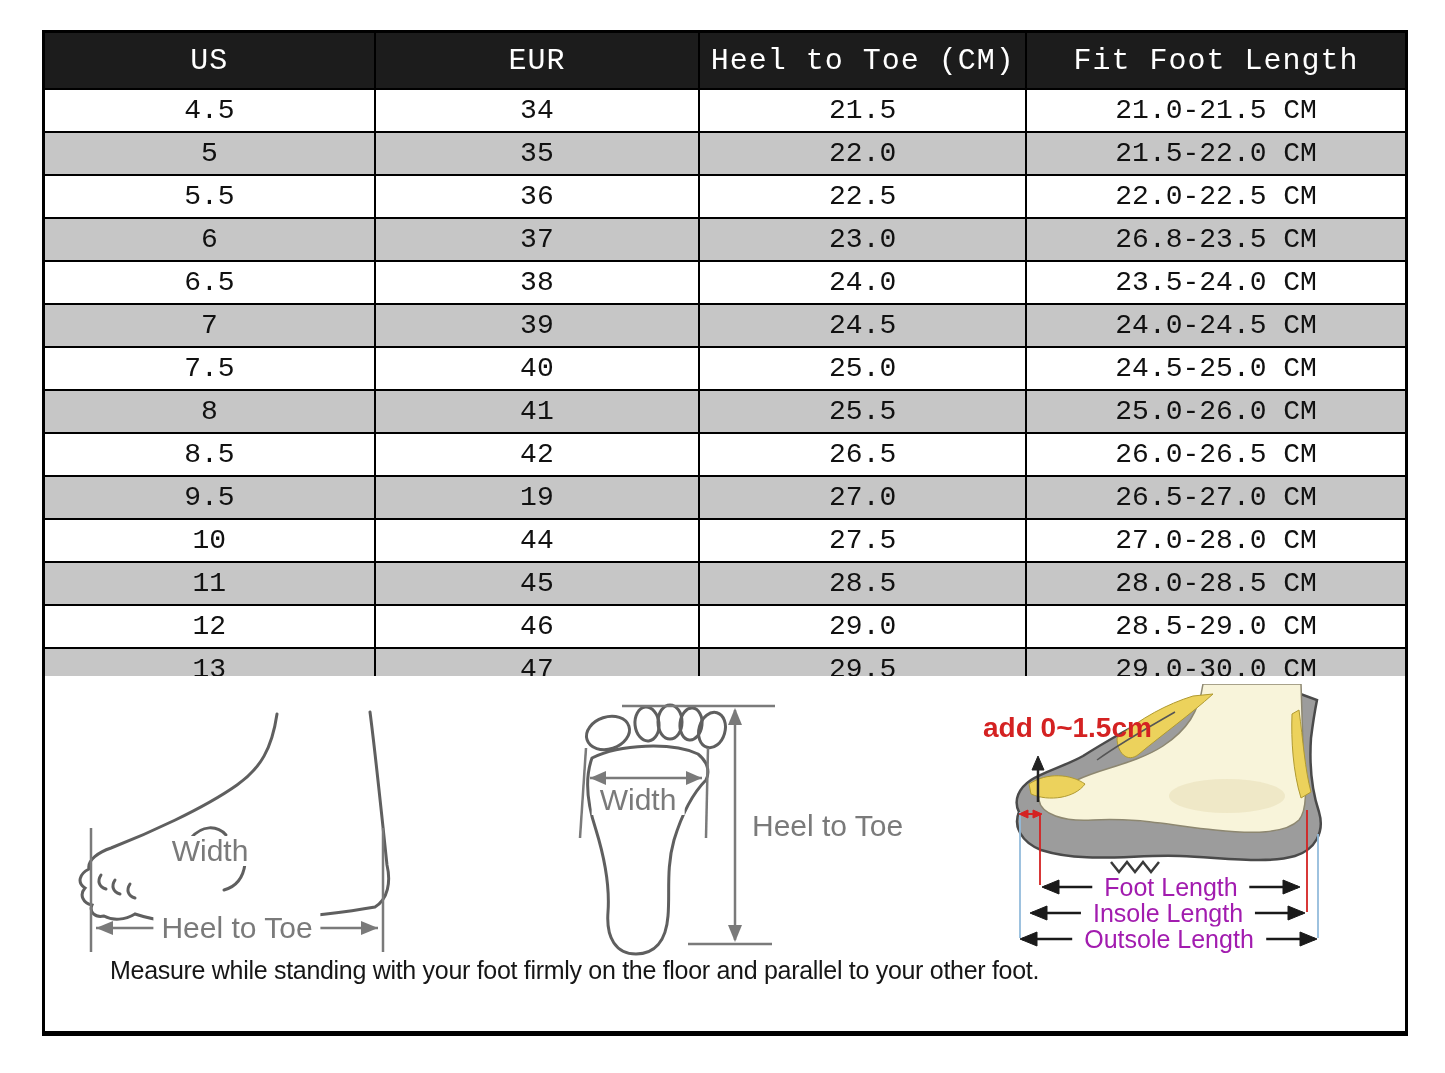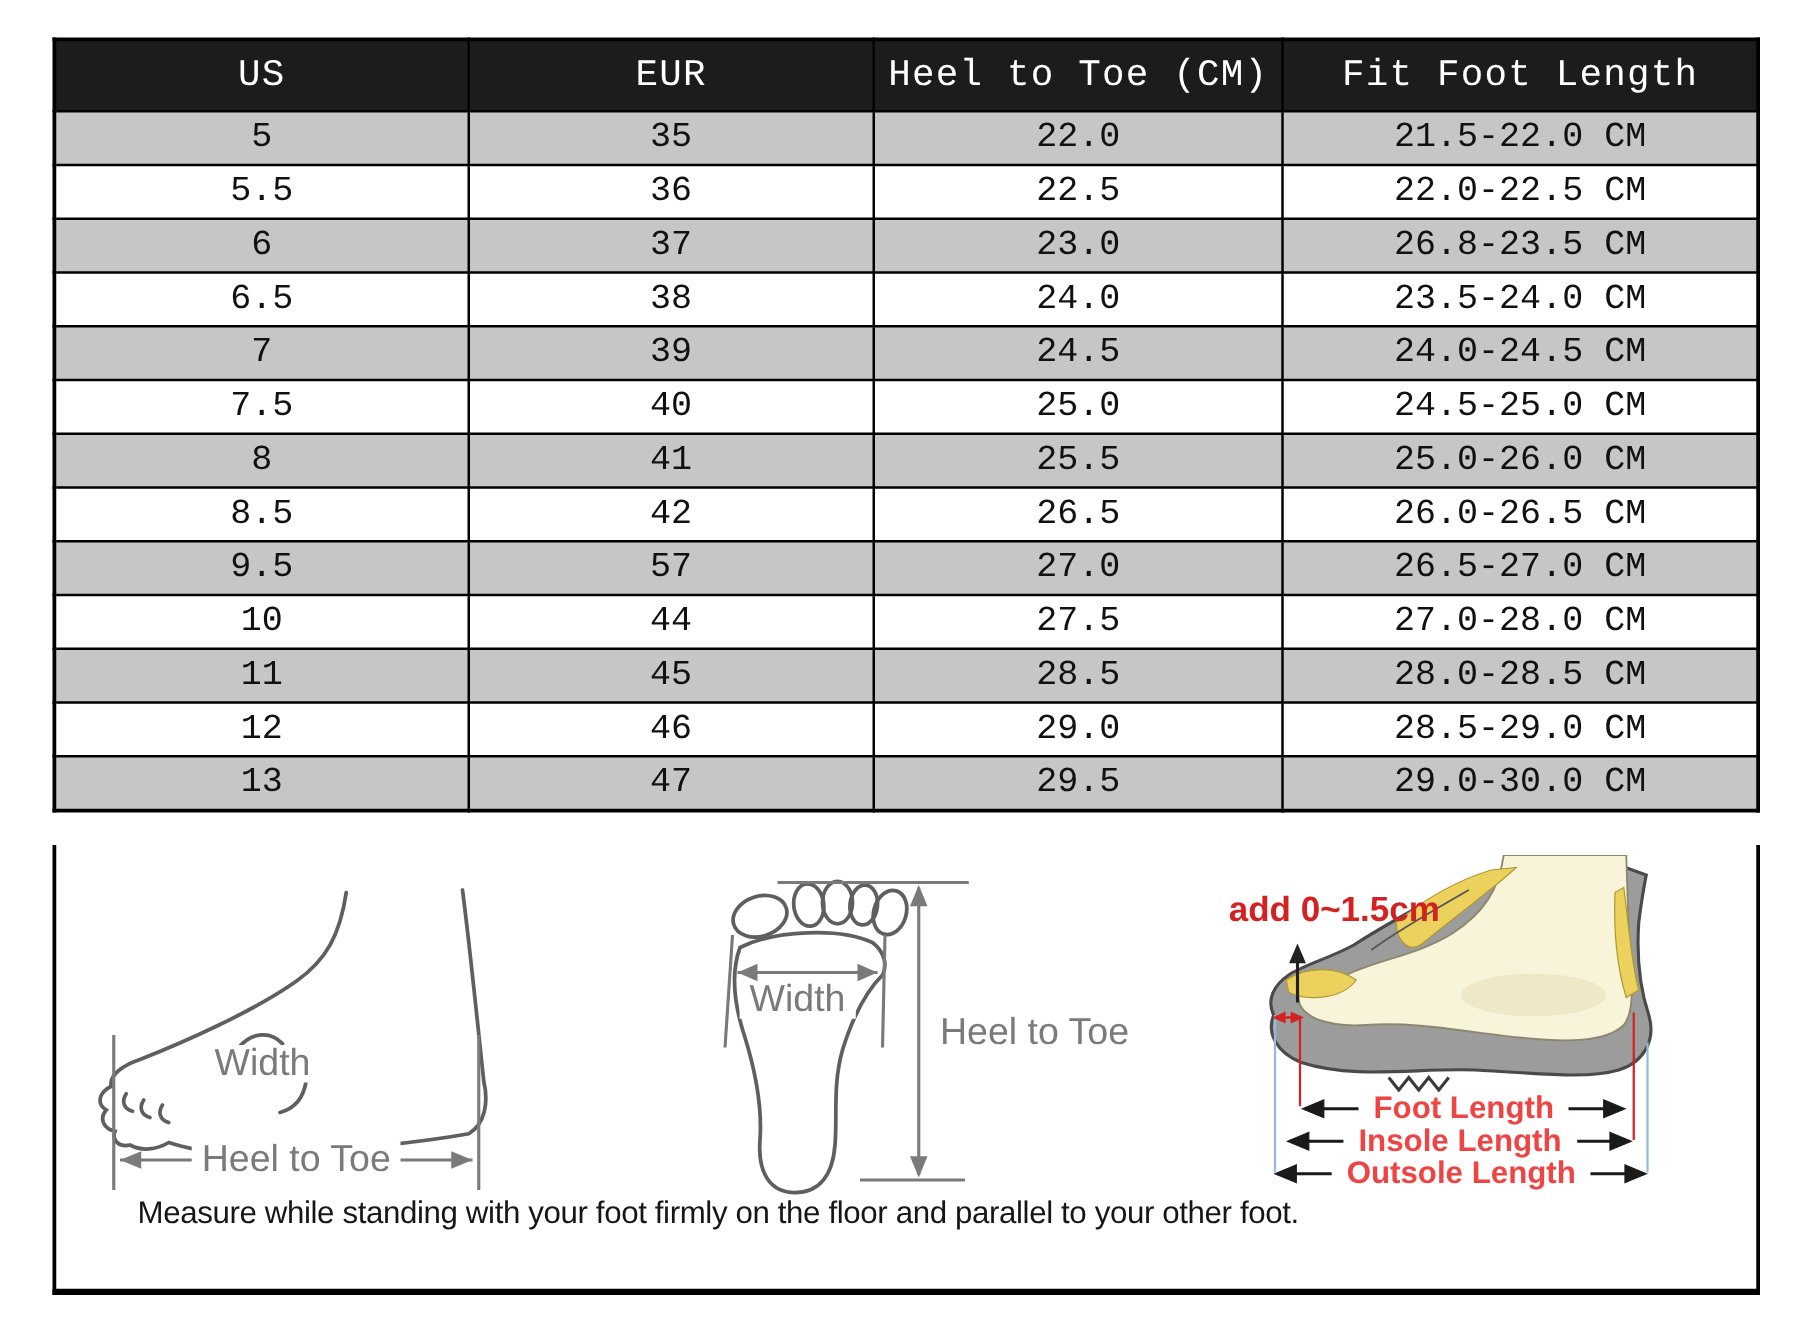--- a/index.html
+++ b/index.html
@@ -42,21 +42,21 @@
   }
   .diagram{position:absolute;}
   .diagram svg{position:absolute;left:0;top:0;}
   .lbl{
     position:absolute;color:var(--label-gray);font-size:30px;line-height:1;
     white-space:nowrap;transform:translate(-50%,-50%);background:#ffffff;
     padding:0 8px;
   }
   .lbl.no-center{transform:translate(0,-50%);padding:0;}
   .dim-lbl{
-    position:absolute;color:#ef4444;font-weight:bold;font-size:25px;line-height:1;
+    position:absolute;color:#a21caf;font-weight:normal;font-size:25px;line-height:1;
     white-space:nowrap;transform:translate(-50%,-50%);background:#ffffff;
     padding:0 12px;
   }
   .red-lbl{
     position:absolute;color:var(--accent-red);font-weight:bold;font-size:28px;
     line-height:1;white-space:nowrap;
   }
   .note{
     position:absolute;left:48px;top:280px;font-size:25px;color:#161616;
     letter-spacing:-0.3px;white-space:nowrap;margin-left:17px;
@@ -76,20 +76,26 @@
     </colgroup>
     <thead>
       <tr>
         <th>US</th>
         <th>EUR</th>
         <th>Heel to Toe (CM)</th>
         <th>Fit Foot Length</th>
       </tr>
     </thead>
     <tbody>
+        <tr>
+          <td>4.5</td>
+          <td>34</td>
+          <td>21.5</td>
+          <td>21.0-21.5 CM</td>
+        </tr>
         <tr class="alt">
           <td>5</td>
           <td>35</td>
           <td>22.0</td>
           <td>21.5-22.0 CM</td>
         </tr>
         <tr>
           <td>5.5</td>
           <td>36</td>
           <td>22.5</td>
@@ -126,21 +132,21 @@
           <td>25.0-26.0 CM</td>
         </tr>
         <tr>
           <td>8.5</td>
           <td>42</td>
           <td>26.5</td>
           <td>26.0-26.5 CM</td>
         </tr>
         <tr class="alt">
           <td>9.5</td>
-          <td>57</td>
+          <td>19</td>
           <td>27.0</td>
           <td>26.5-27.0 CM</td>
         </tr>
         <tr>
           <td>10</td>
           <td>44</td>
           <td>27.5</td>
           <td>27.0-28.0 CM</td>
         </tr>
         <tr class="alt">

